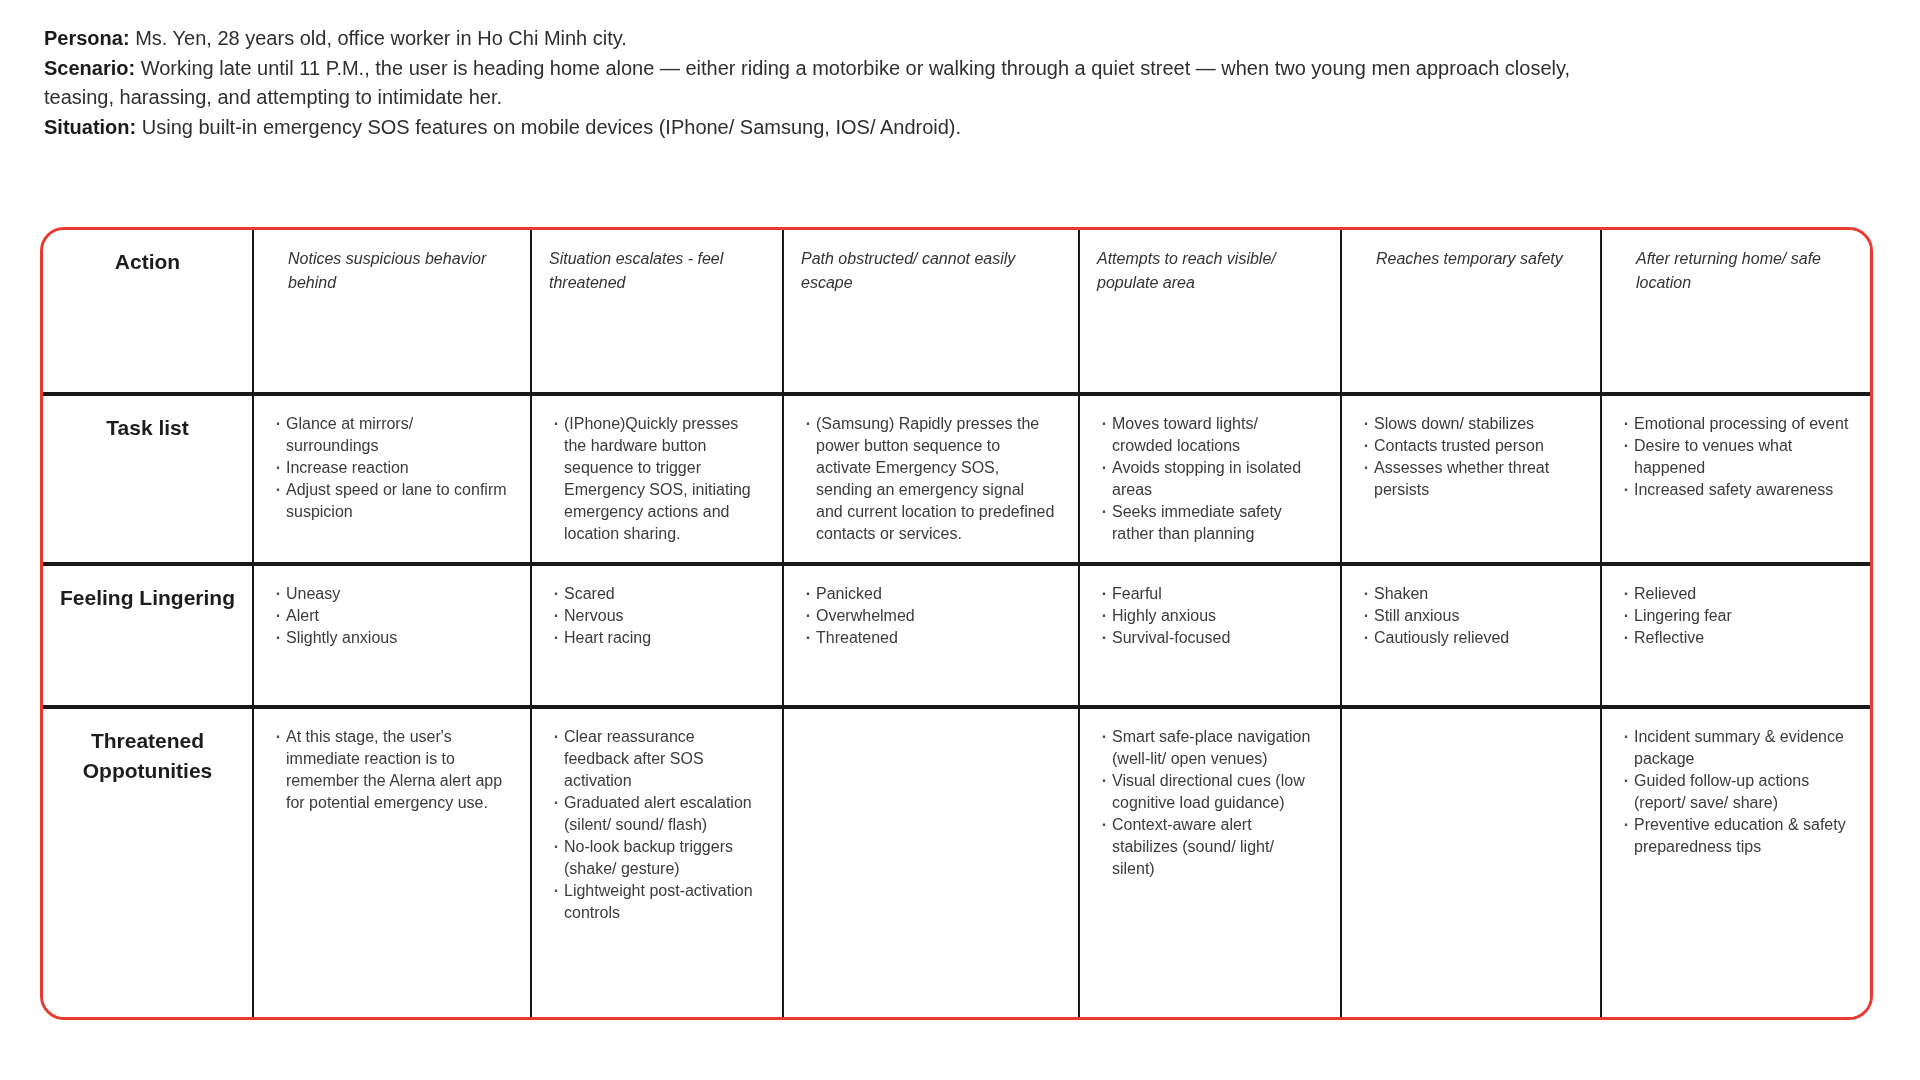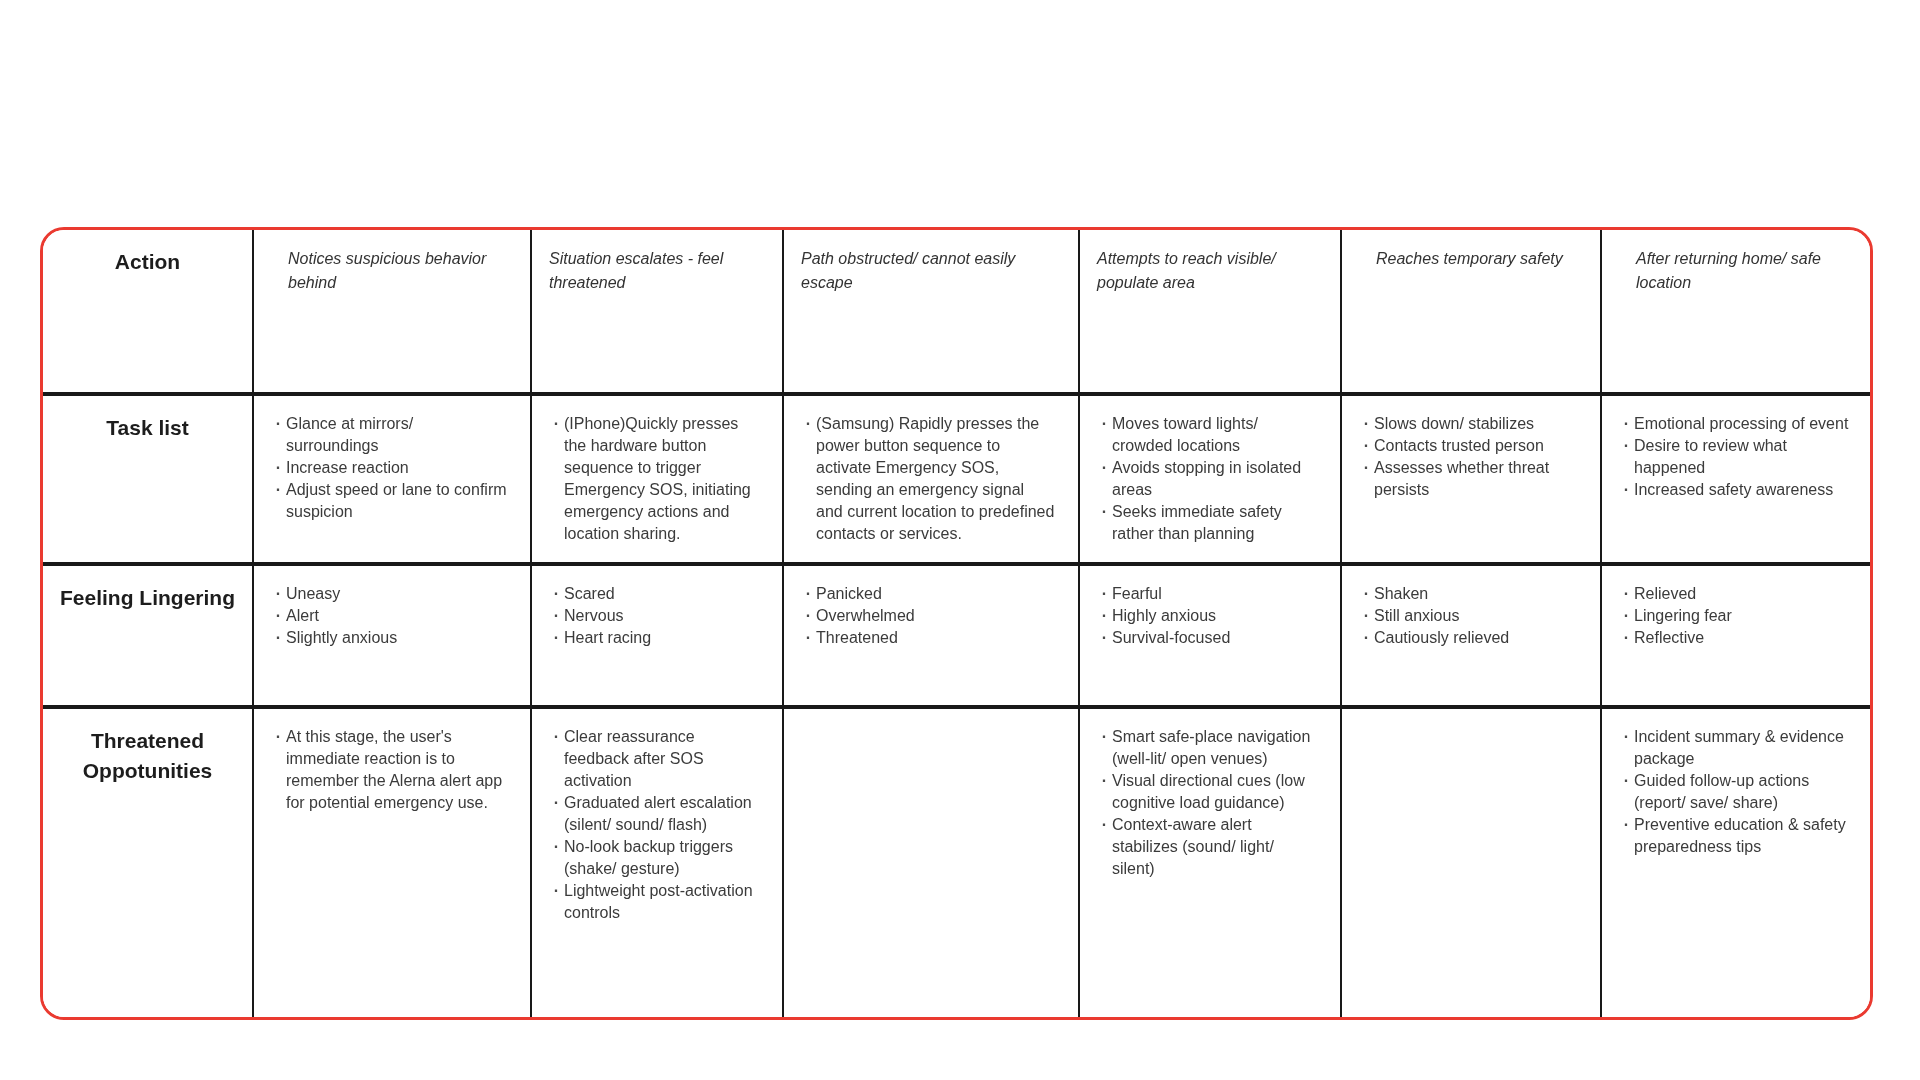--- a/index.html
+++ b/index.html
@@ -66,20 +66,32 @@
     font-weight:700; line-height:22px;
   }
   ul.blist .txt { flex:1 1 auto; padding-right:6px; }
 </style>
 </head>
 <body>
 
 <div class="canvas">
 
   <div class="intro">
+    <p>
+      <b>Persona:</b>
+      <span>Ms. Yen, 28 years old, office worker in Ho Chi Minh city.</span>
+    </p>
+    <p>
+      <b>Scenario:</b>
+      <span>Working late until 11 P.M., the user is heading home alone — either riding a motorbike or walking through a quiet street — when two young men approach closely, teasing, harassing, and attempting to intimidate her.</span>
+    </p>
+    <p>
+      <b>Situation:</b>
+      <span>Using built-in emergency SOS features on mobile devices (IPhone/ Samsung, IOS/ Android).</span>
+    </p>
   </div>
 
   <div class="journey-wrap">
     <table class="journey">
       <colgroup>
         <col style="width:210px">
           <col style="width:278px">
           <col style="width:252px">
         <col style="width:296px">
           <col style="width:262px">
@@ -165,21 +177,21 @@
               </ul>
             </td>
         <td class="list-cell">
               <ul class="blist">
                 <li>
                   <span class="dot">·</span>
                   <span class="txt">Emotional processing of event</span>
                 </li>
                 <li>
                   <span class="dot">·</span>
-                  <span class="txt">Desire to review what happened</span>
+                  <span class="txt">Desire to venues what happened</span>
                 </li>
                 <li>
                   <span class="dot">·</span>
                   <span class="txt">Increased safety awareness</span>
                 </li>
               </ul>
             </td>
       </tr>
 
       <tr class="r-feel">

